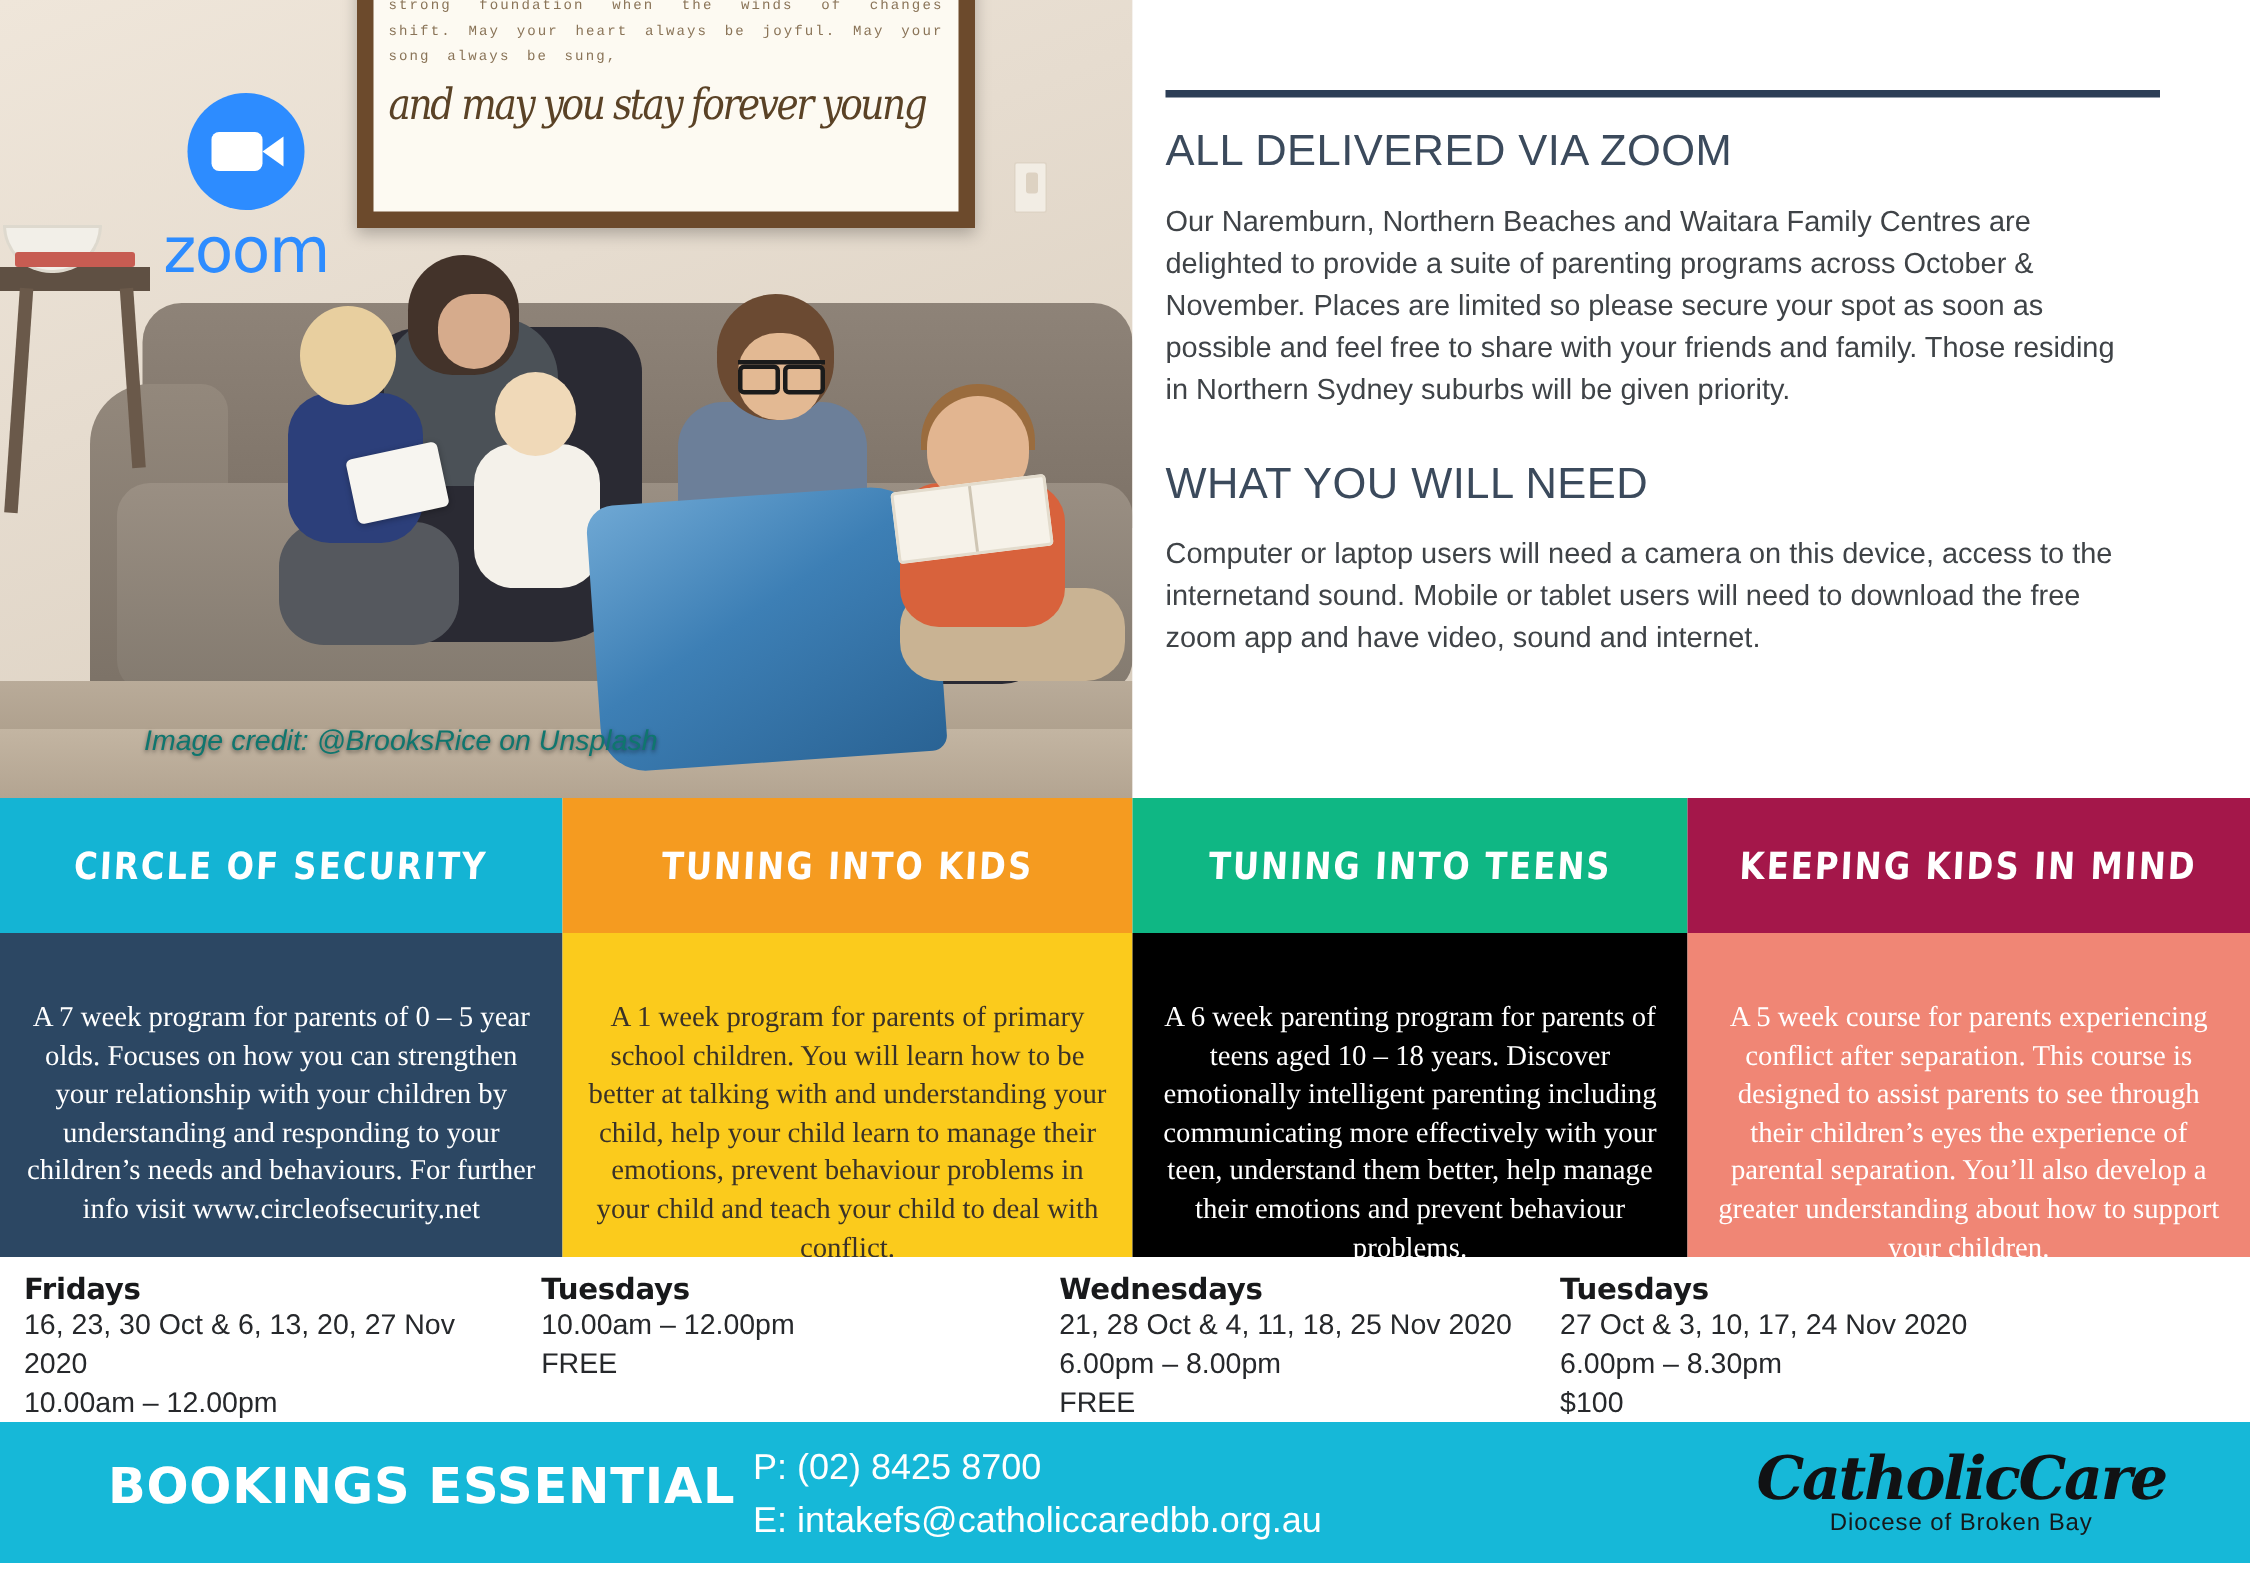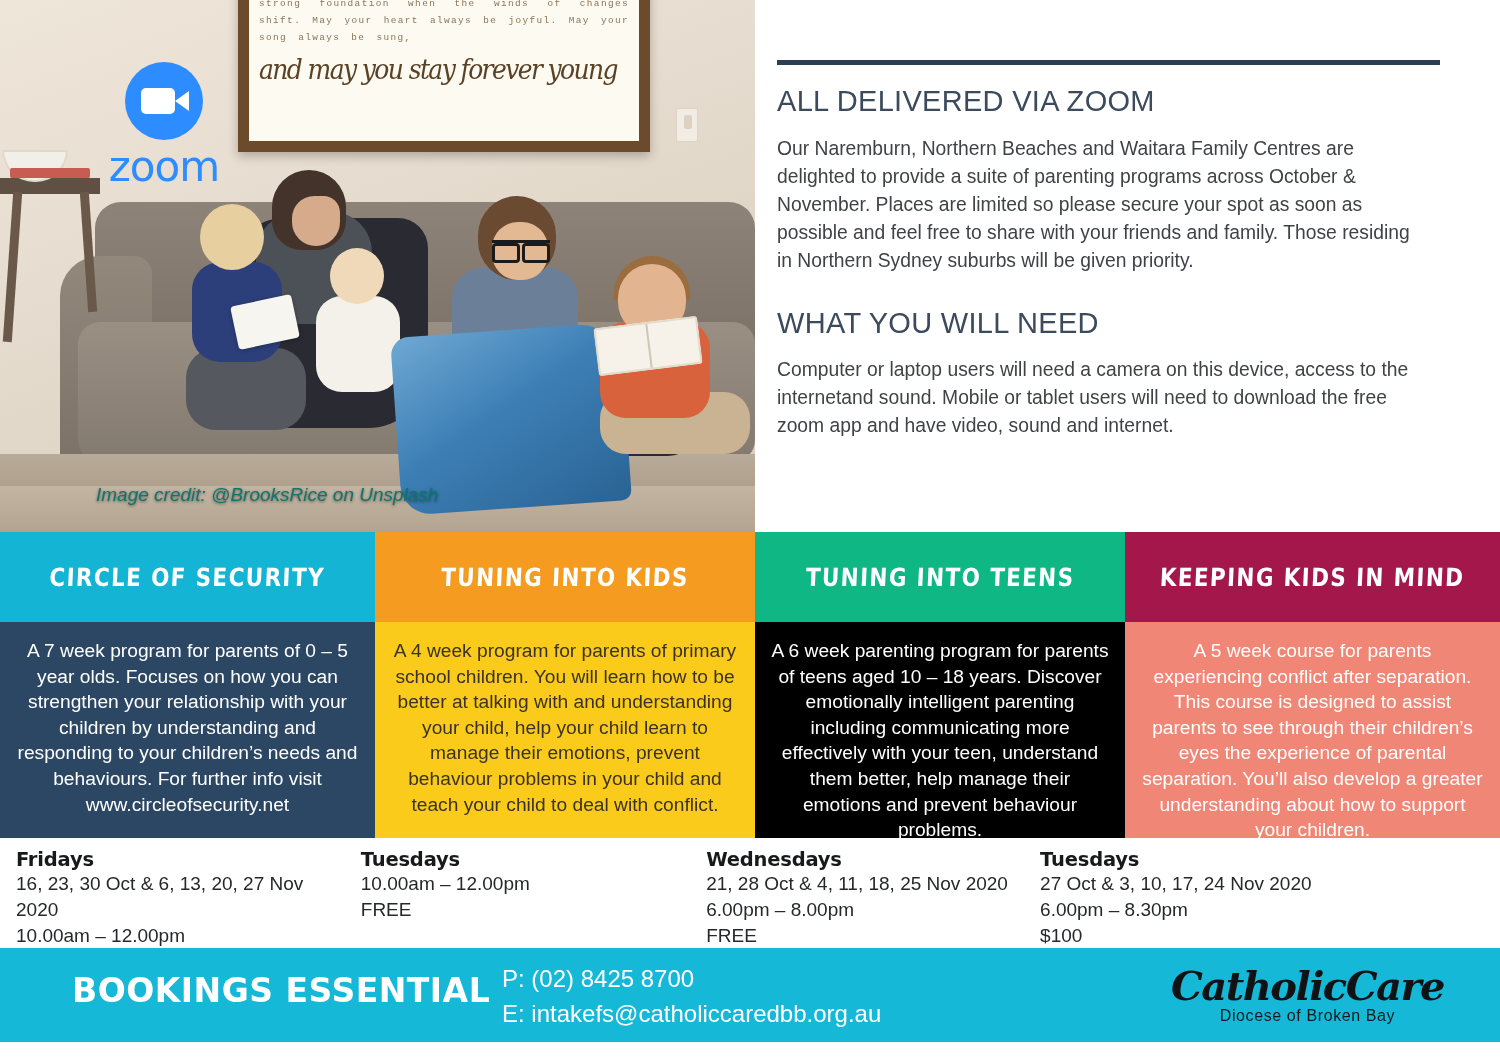--- a/index.html
+++ b/index.html
@@ -352,23 +352,24 @@
     text-transform: uppercase;
     transform: scaleX(0.86) skewX(-3deg);
     text-align: center;
   }
   .col-body {
     height: 216px;
     padding: 16px 16px 0 16px;
     text-align: center;
   }
   .col-body-text {
-    font-family: Liberation Sans, sans-serif;
+    font-family: Liberation Serif, serif;
     font-size: 19.2px;
     line-height: 25.6px;
+    margin-top: 28px;
   }
 
   
   .c1 { width: 375px; }
   .c1 .col-head { background: #14B4D4; }
   .c1 .col-body { background: #2C4763; }
   .c1 .col-body-text { color: #ffffff; }
   
   .c2 { width: 380px; }
   .c2 .col-head { background: #F59B20; }
@@ -547,21 +548,21 @@
       <div class="col-body">
         <div class="col-body-text">A 7 week program for parents of 0 – 5 year olds. Focuses on how you can strengthen your relationship with your children by understanding and responding to your children’s needs and behaviours. For further info visit www.circleofsecurity.net</div>
       </div>
     </div>
 
     <div class="col c2">
       <div class="col-head">
         <div class="col-head-text">TUNING INTO KIDS</div>
       </div>
       <div class="col-body">
-        <div class="col-body-text">A 4 week program for parents of primary school children. You will learn how to be better at talking with and understanding your child, help your child learn to manage their emotions, prevent behaviour problems in your child and teach your child to deal with conflict.</div>
+        <div class="col-body-text">A 1 week program for parents of primary school children. You will learn how to be better at talking with and understanding your child, help your child learn to manage their emotions, prevent behaviour problems in your child and teach your child to deal with conflict.</div>
       </div>
     </div>
 
     <div class="col c3">
       <div class="col-head">
         <div class="col-head-text">TUNING INTO TEENS</div>
       </div>
       <div class="col-body">
         <div class="col-body-text">A 6 week parenting program for parents of teens aged 10 – 18 years. Discover emotionally intelligent parenting including communicating more effectively with your teen, understand them better,  help manage their emotions and prevent behaviour problems.</div>
       </div>

